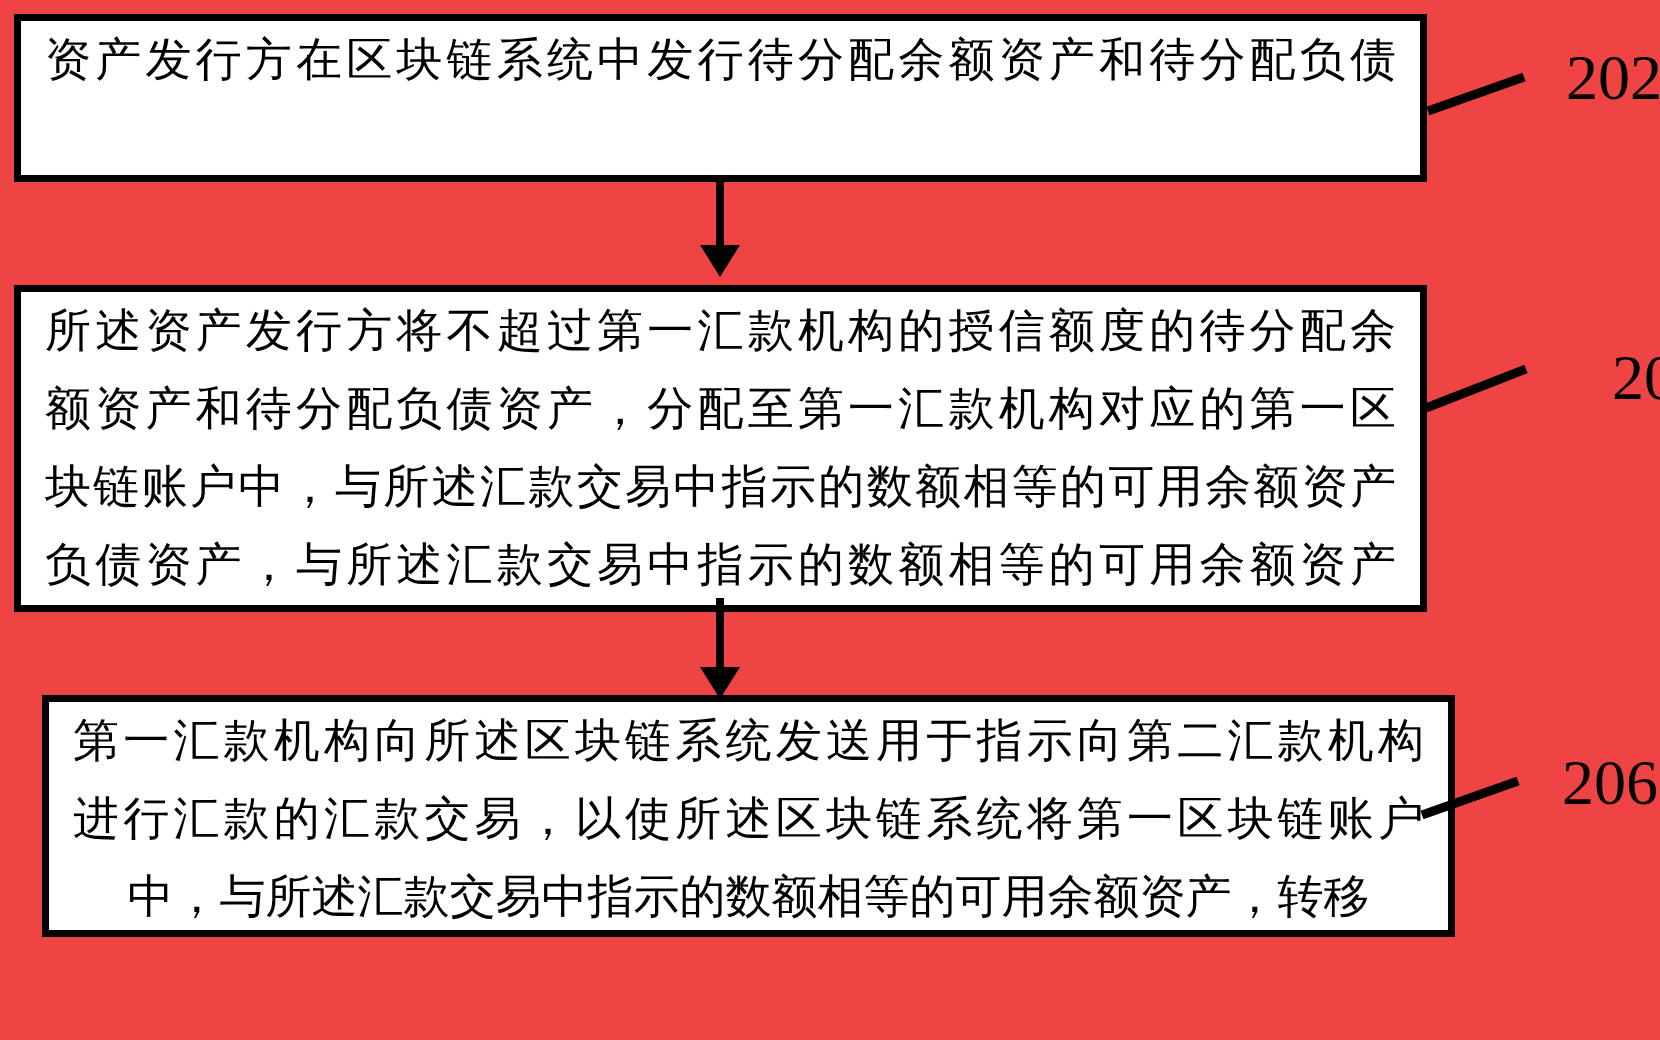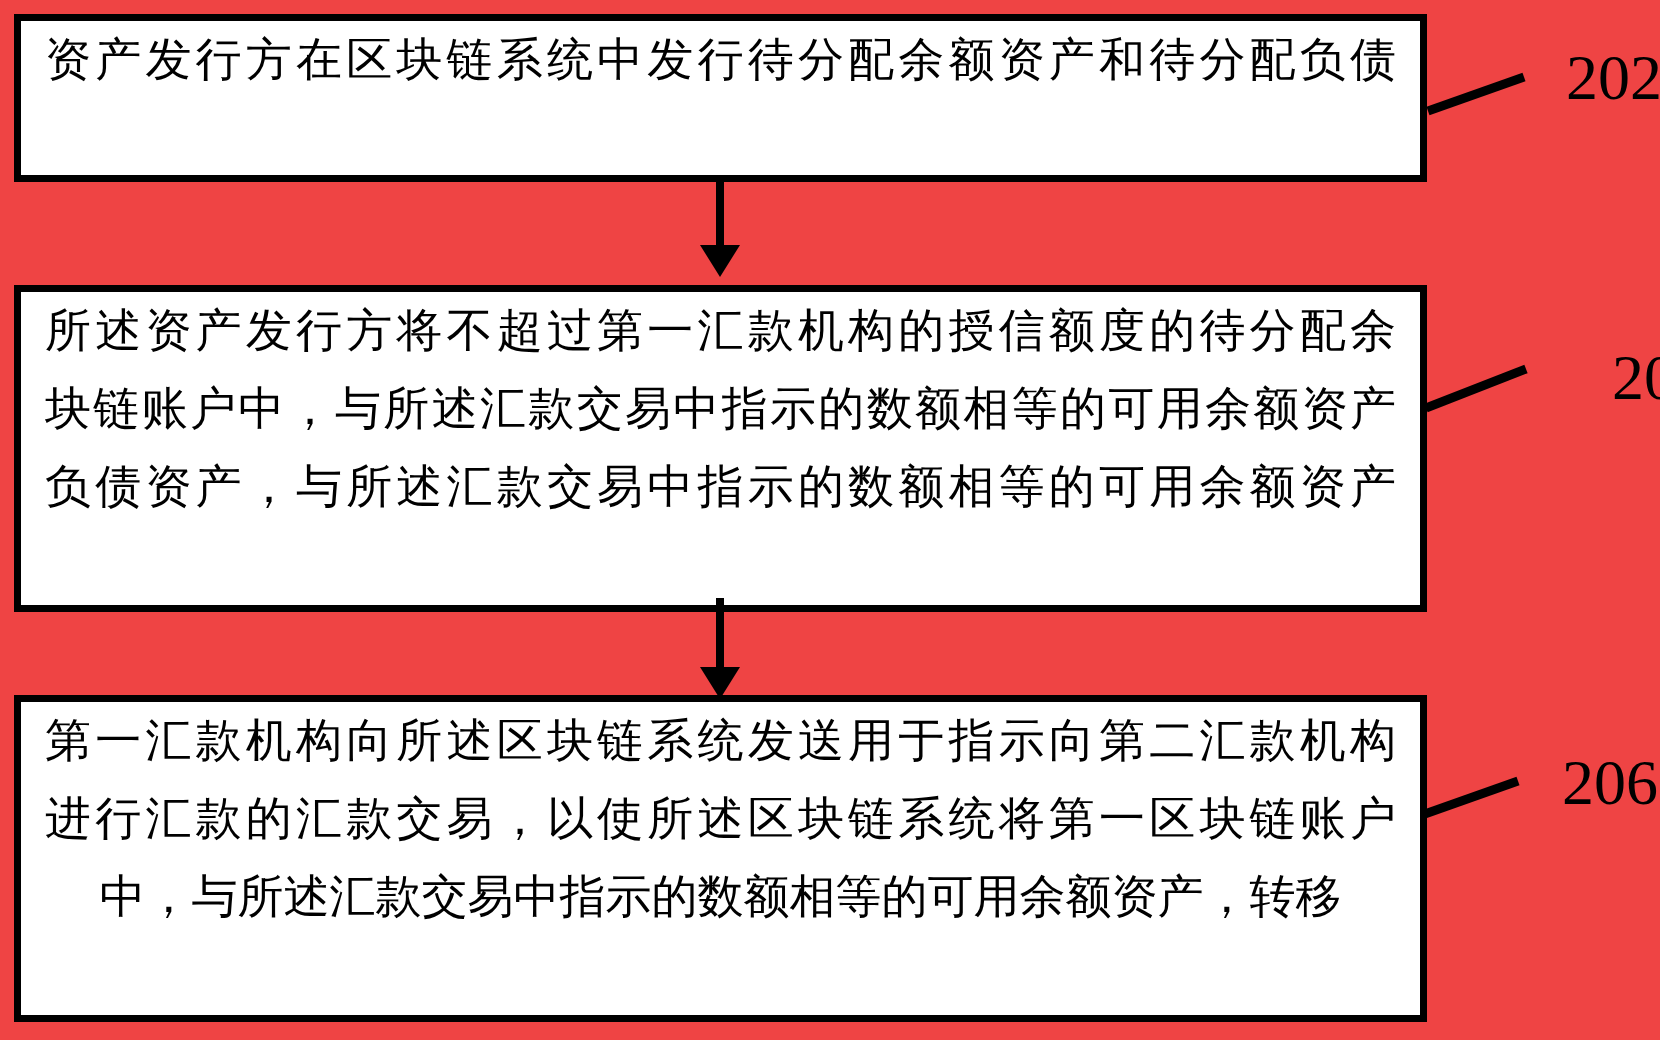--- a/index.html
+++ b/index.html
@@ -19,21 +19,21 @@
   .step-box {
     position: absolute;
     left: 14px;
     width: 1413px;
     border: 7px solid #000000;
     background: #ffffff;
     box-sizing: border-box;
   }
   #box-202 { top: 14px;  height: 168px; }
   #box-204 { top: 285px; height: 327px; }
-  #box-206 { top: 695px; height: 327px; }
+  #box-206 { top: 695px; height: 242px; margin-left: 28px; }
 
   .box-text {
     padding: 0 24px;
     font-size: 46px;
     color: #000000;
   }
   #box-202 .line { line-height: 77px; }
   #box-204 .line { line-height: 78px; }
   #box-206 .line { line-height: 78px; }
 
@@ -76,20 +76,21 @@
 
   <div class="step-box" id="box-202">
     <div class="box-text">
         <div class="line">资产发行方在区块链系统中发行待分配余额资产和待分配负债</div>
       </div>
   </div>
 
   <div class="step-box" id="box-204">
     <div class="box-text">
         <div class="line">所述资产发行方将不超过第一汇款机构的授信额度的待分配余</div>
+        <div class="line">额资产和待分配负债资产，分配至第一汇款机构对应的第一区</div>
         <div class="line">块链账户中，与所述汇款交易中指示的数额相等的可用余额资产</div>
         <div class="line">负债资产，与所述汇款交易中指示的数额相等的可用余额资产</div>
       </div>
   </div>
 
   <div class="step-box center-last" id="box-206">
     <div class="box-text">
         <div class="line">第一汇款机构向所述区块链系统发送用于指示向第二汇款机构</div>
         <div class="line">进行汇款的汇款交易，以使所述区块链系统将第一区块链账户</div>
         <div class="line">中，与所述汇款交易中指示的数额相等的可用余额资产，转移</div>

